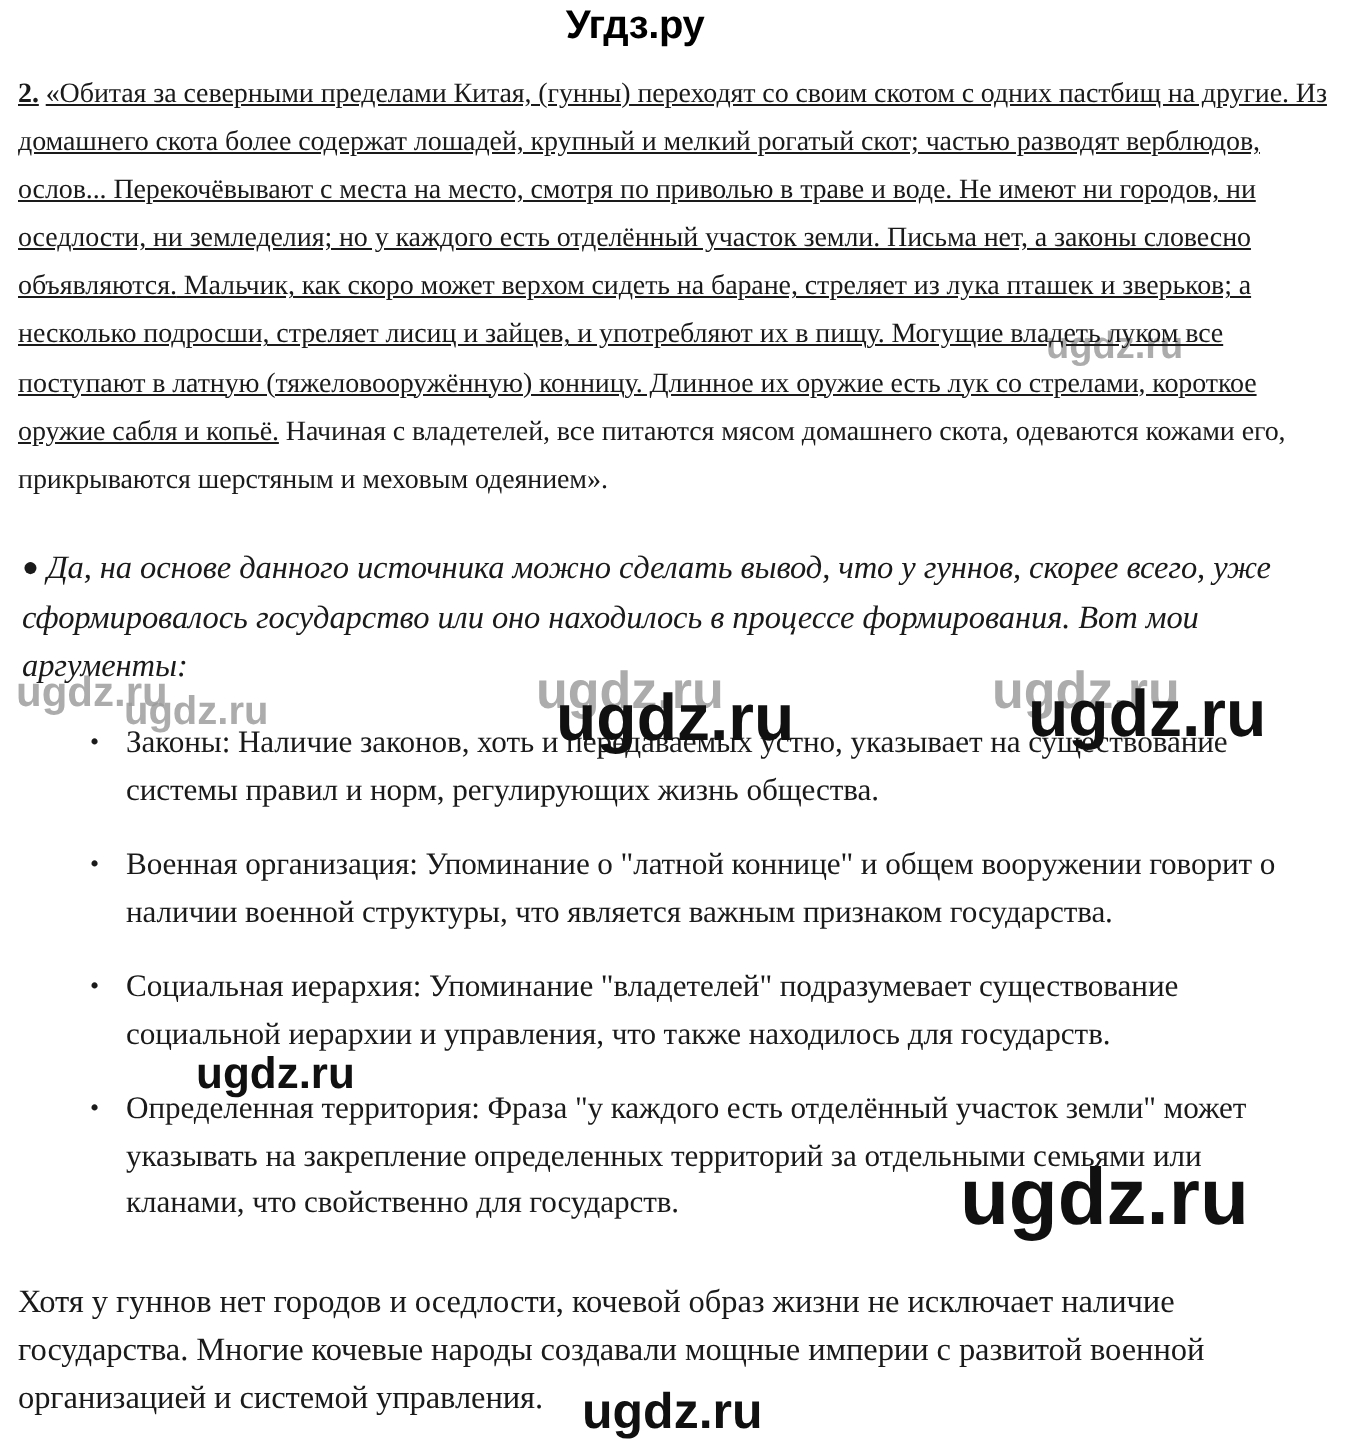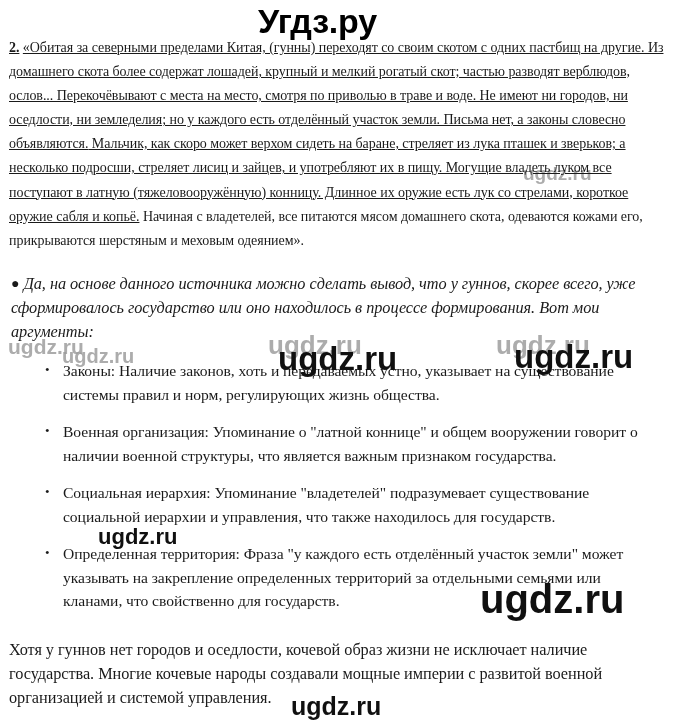--- a/index.html
+++ b/index.html
@@ -23,21 +23,21 @@
 
   
   .site-logo {
     position: absolute;
     top: 2px;
     left: 0;
     width: 580px;
     text-align: center;
     font-family: "Liberation Sans", "DejaVu Sans", sans-serif;
     font-weight: bold;
-    font-size: 34px;
+    font-size: 20px;
     letter-spacing: -0.2px;
     color: #000;
     padding-left: 55px;
     box-sizing: border-box;
   }
 
   
   .content {
     position: absolute;
     top: 36px;

